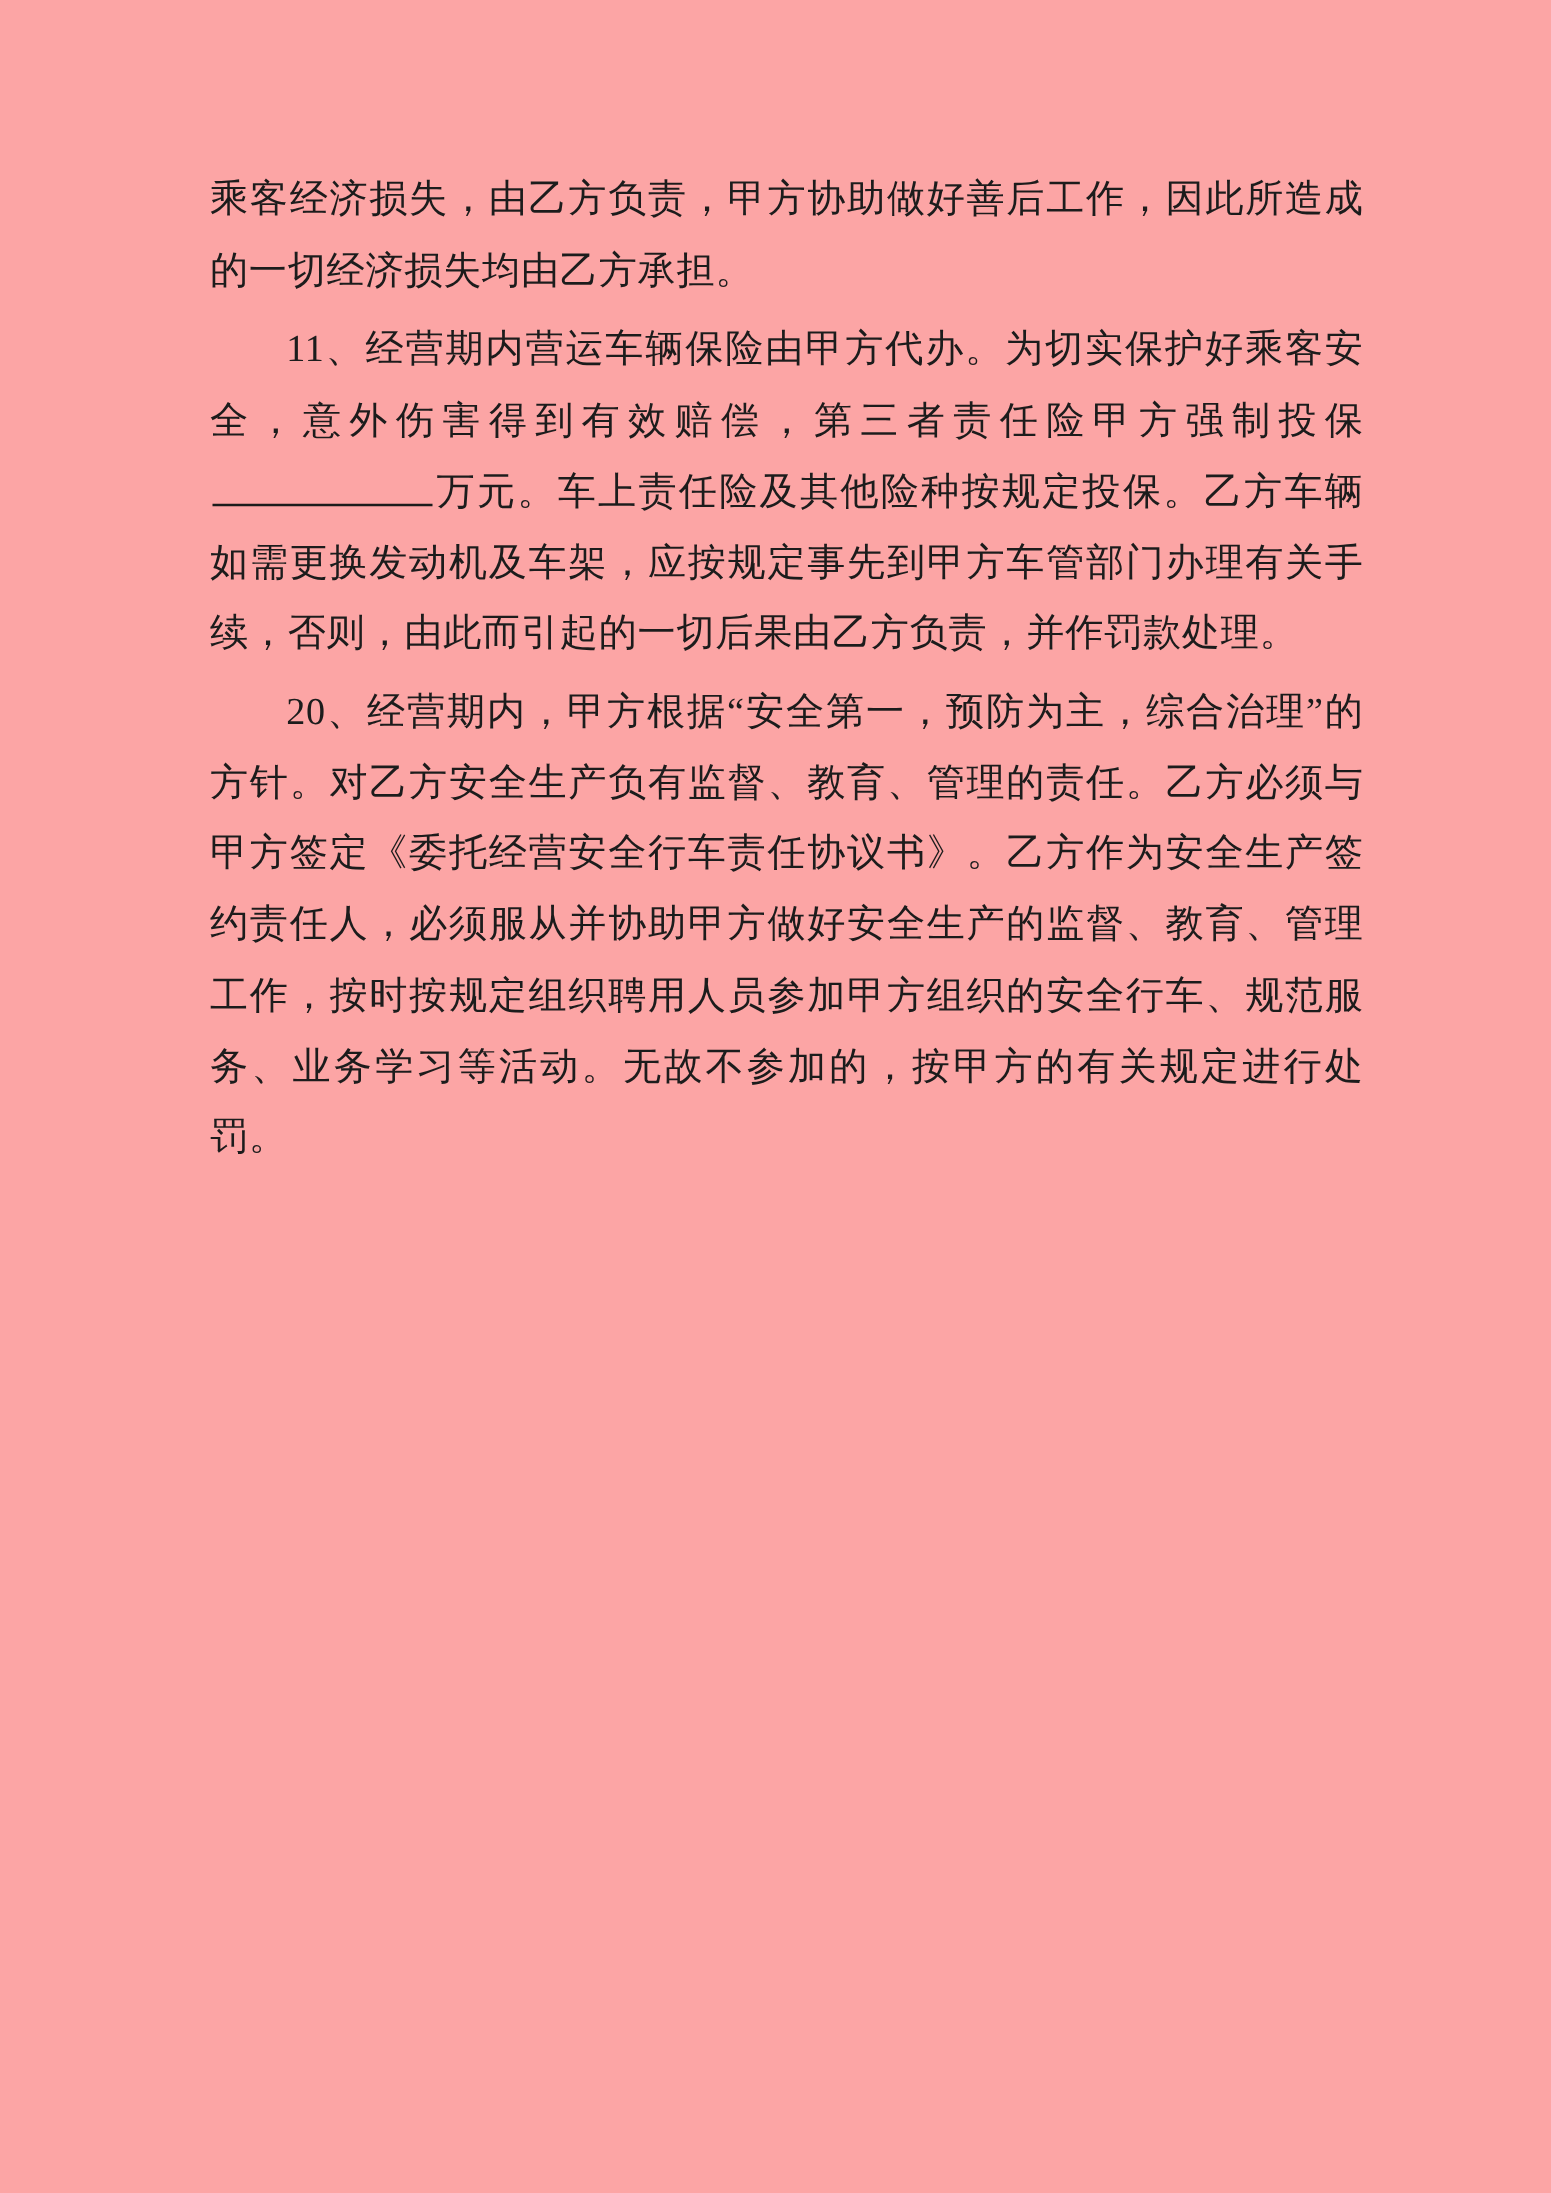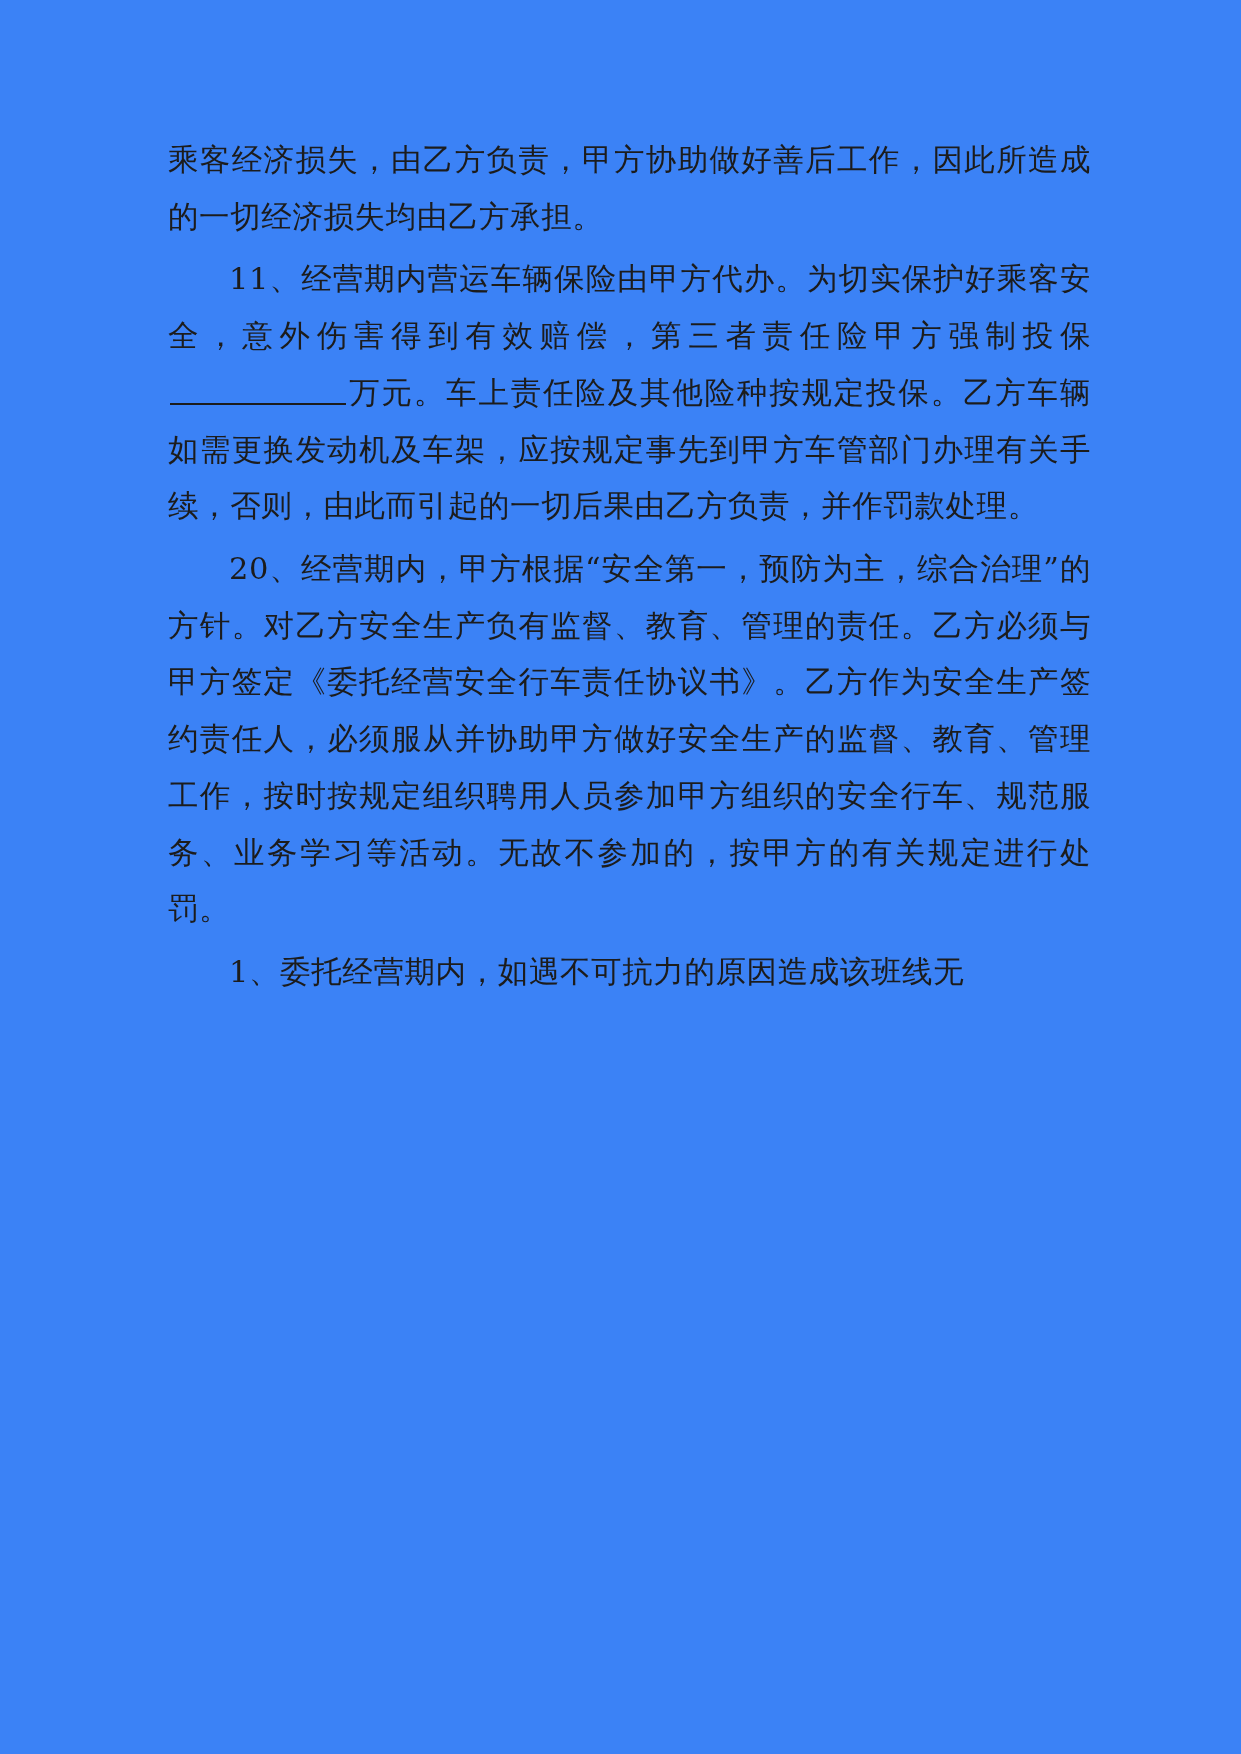--- a/index.html
+++ b/index.html
@@ -13,50 +13,50 @@
     font-family: "DejaVu Serif", "Liberation Serif", serif;
     color: #1a1a1a;
     position: relative;
     overflow: hidden;
   }
   .page {
     box-sizing: border-box;
     width: 1241px;
     height: 1754px;
     padding: 132px 150px 120px 168px;
-    background: #3b82f6;
+    background: #fca5a5;
   }
   .doc-body {
     font-size: 30.5px;
     line-height: 1.86;
     letter-spacing: 0.6px;
     text-align: justify;
     text-justify: inter-ideograph;
     color: #1c1c1c;
   }
   .para {
     margin: 0 0 6px 0;
     text-indent: 0;
     white-space: pre-wrap;
   }
   .para.indent {
     text-indent: 2em;
+    font-family: Liberation Serif, serif;
   }
   .blank-line {
     display: inline-block;
     border-bottom: 2px solid #1c1c1c;
     width: 176px;
     height: 1em;
     vertical-align: -2px;
     margin: 0 2px;
   }
 </style>
 </head>
 <body>
 
 <div class="page">
   <div class="doc-body">
       <p class="para"><span>乘客经济损失，由乙方负责，甲方协助做好善后工作，因此所造成的一切经济损失均由乙方承担。</span></p>
       <p class="para indent"><span>11、经营期内营运车辆保险由甲方代办。为切实保护好乘客安全，意外伤害得到有效赔偿，第三者责任险甲方强制投保</span><span class="blank-line"></span><span>万元。车上责任险及其他险种按规定投保。乙方车辆如需更换发动机及车架，应按规定事先到甲方车管部门办理有关手续，否则，由此而引起的一切后果由乙方负责，并作罚款处理。</span></p>
       <p class="para indent"><span>20、经营期内，甲方根据“安全第一，预防为主，综合治理”的方针。对乙方安全生产负有监督、教育、管理的责任。乙方必须与甲方签定《委托经营安全行车责任协议书》。乙方作为安全生产签约责任人，必须服从并协助甲方做好安全生产的监督、教育、管理工作，按时按规定组织聘用人员参加甲方组织的安全行车、规范服务、业务学习等活动。无故不参加的，按甲方的有关规定进行处罚。</span></p>
-      <p class="para indent"><span>1、委托经营期内，如遇不可抗力的原因造成该班线无</span></p>
     </div>
 </div>
 
 </body></html>

